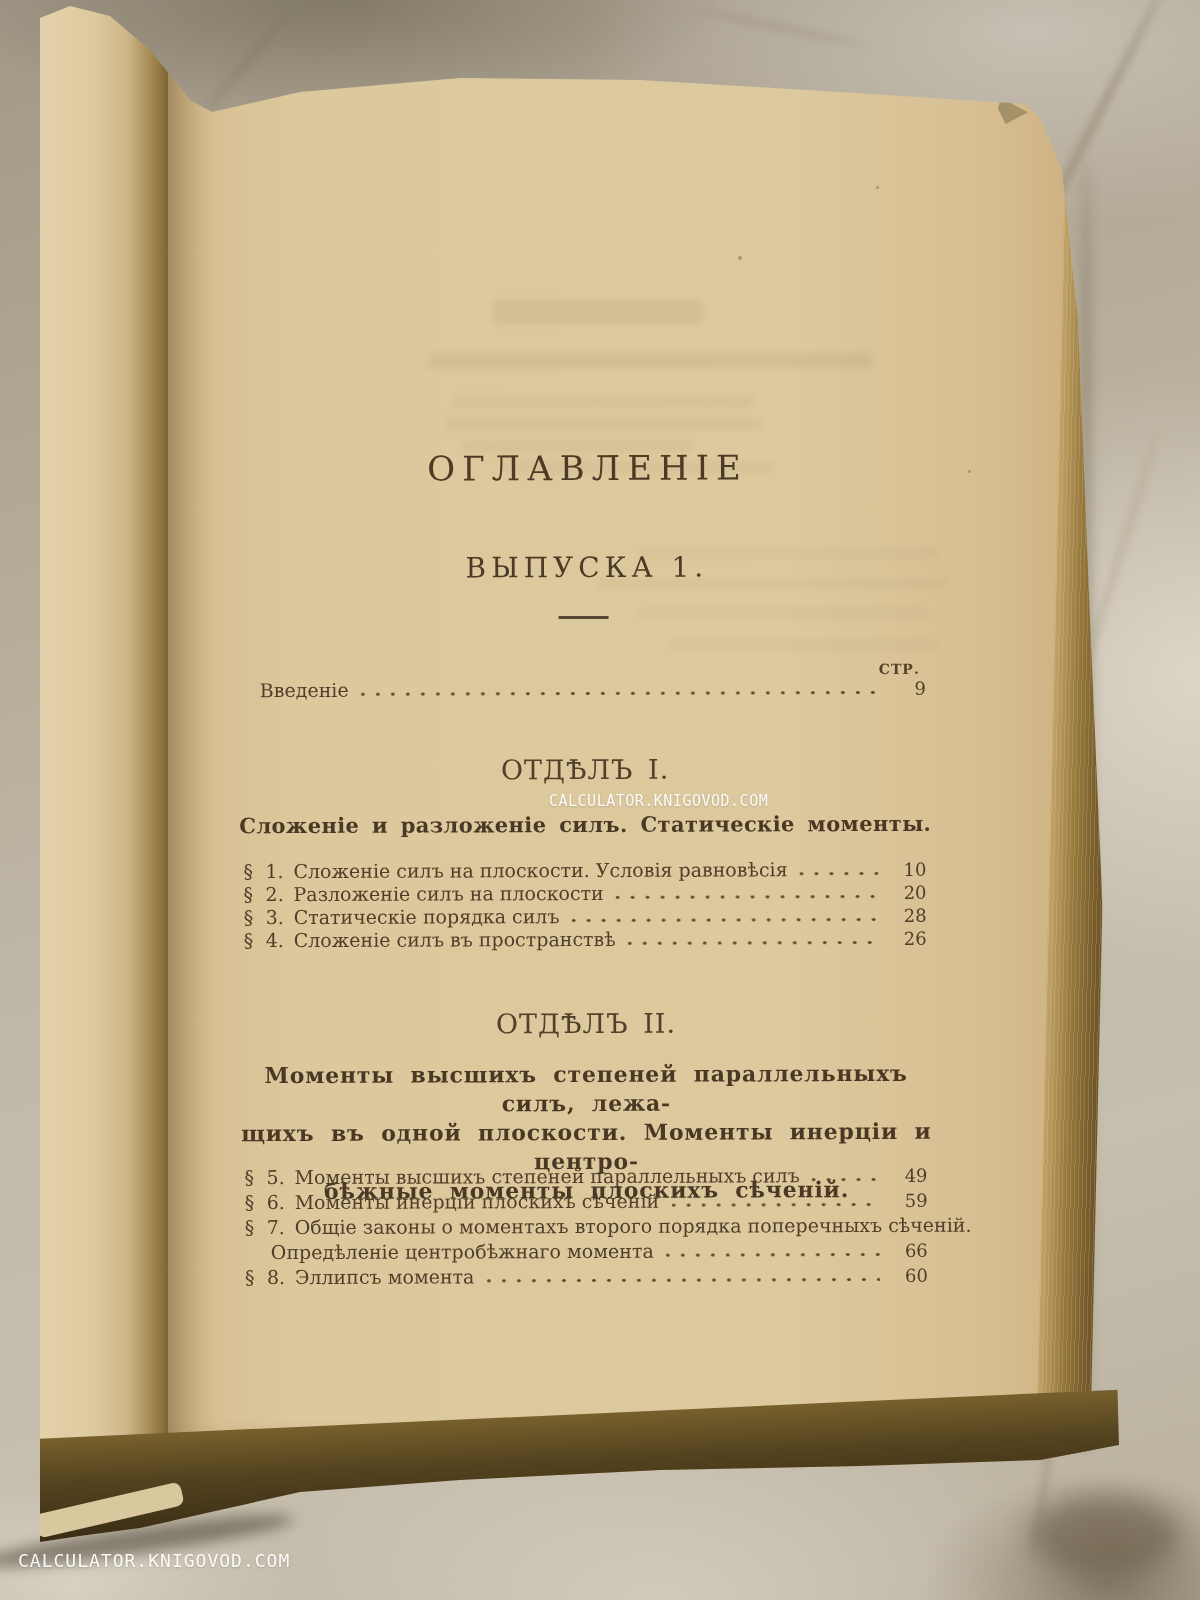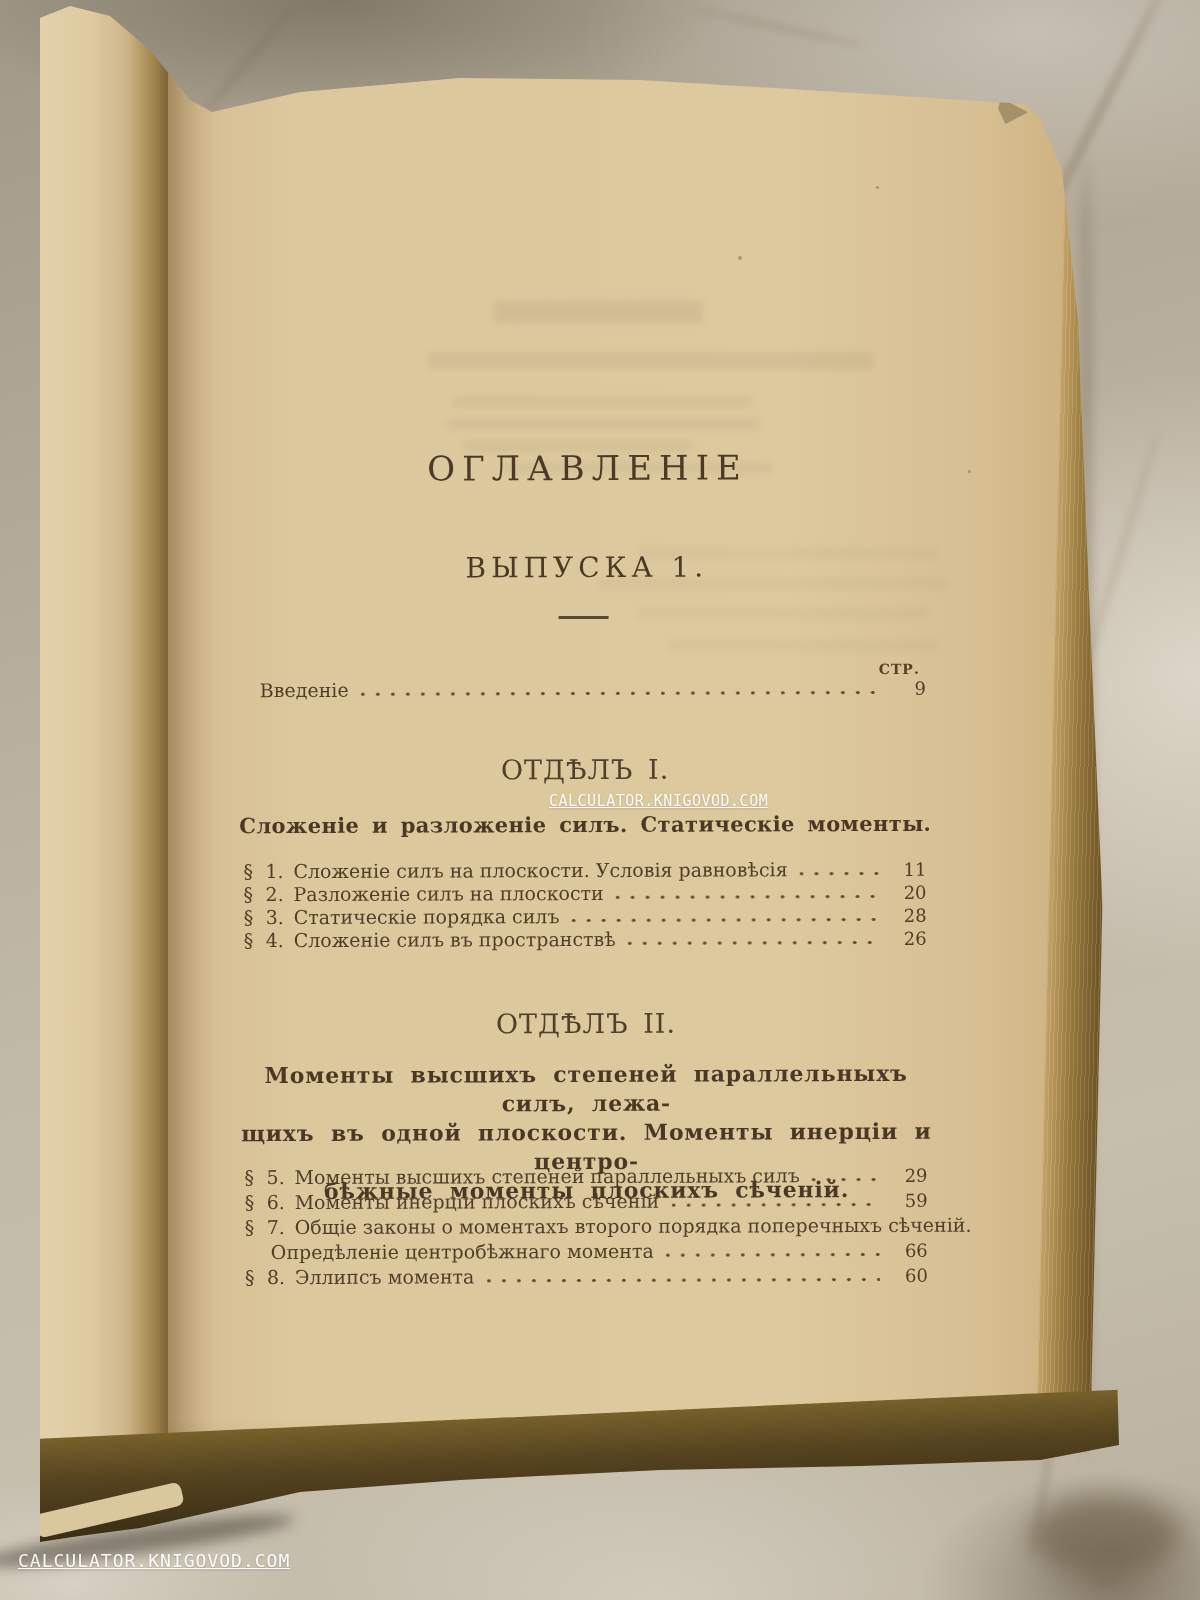--- a/index.html
+++ b/index.html
@@ -89,21 +89,21 @@
   .e-num{width:28px;flex:none;}
   .e-text{flex:none;white-space:nowrap;}
   .entry.cont .e-text{margin-left:-24px;}
   .leader{flex:1;height:5px;align-self:flex-end;margin:0 10px 4px 12px;min-width:20px;
     background-image:radial-gradient(circle at 2px 2.5px, rgba(82,63,40,.9) 1.6px, transparent 1.9px);
     background-size:15px 5px;background-repeat:repeat-x;background-position:left center;}
   .e-page{width:38px;flex:none;text-align:right;font-size:18px;}
 
   
   .watermark{position:absolute;font-family:"DejaVu Sans Mono",monospace;color:rgba(255,255,255,.95);
-    text-shadow:0 1px 2px rgba(0,0,0,.18);white-space:nowrap;text-decoration:underline;}
+    text-shadow:0 1px 2px rgba(0,0,0,.18);white-space:nowrap;}
   .wm-center{left:549px;top:792px;font-size:15px;letter-spacing:.5px;}
   .wm-bottom{left:18px;top:1550px;font-size:18px;letter-spacing:1px;}
 </style>
 </head>
 <body>
 
 <div class="scene">
 
   <div class="marble">
     <div class="vein v1"></div>
@@ -156,21 +156,21 @@
       <div class="sec-head s1">ОТДѢЛЪ I.</div>
       <div class="sec-sub s1">
         <div>Сложеніе и разложеніе силъ. Статическіе моменты.</div>
       </div>
       <div class="entries s1">
           <div class="entry">
     <span class="e-sig">§</span>
     <span class="e-num">1.</span>
     <span class="e-text">Сложеніе силъ на плоскости. Условія равновѣсія</span>
     <span class="leader"></span>
-    <span class="e-page">11</span>
+    <span class="e-page">10</span>
   </div>
           <div class="entry">
     <span class="e-sig">§</span>
     <span class="e-num">2.</span>
     <span class="e-text">Разложеніе силъ на плоскости</span>
     <span class="leader"></span>
     <span class="e-page">20</span>
   </div>
           <div class="entry">
     <span class="e-sig">§</span>
@@ -193,21 +193,21 @@
         <div>Моменты высшихъ степеней параллельныхъ силъ, лежа-</div>
         <div>щихъ въ одной плоскости. Моменты инерціи и центро-</div>
         <div>бѣжные моменты плоскихъ сѣченій.</div>
       </div>
       <div class="entries s2">
           <div class="entry">
     <span class="e-sig">§</span>
     <span class="e-num">5.</span>
     <span class="e-text">Моменты высшихъ степеней параллельныхъ силъ</span>
     <span class="leader"></span>
-    <span class="e-page">29</span>
+    <span class="e-page">49</span>
   </div>
           <div class="entry">
     <span class="e-sig">§</span>
     <span class="e-num">6.</span>
     <span class="e-text">Моменты инерціи плоскихъ сѣченій</span>
     <span class="leader"></span>
     <span class="e-page">59</span>
   </div>
           <div class="entry">
     <span class="e-sig">§</span>

